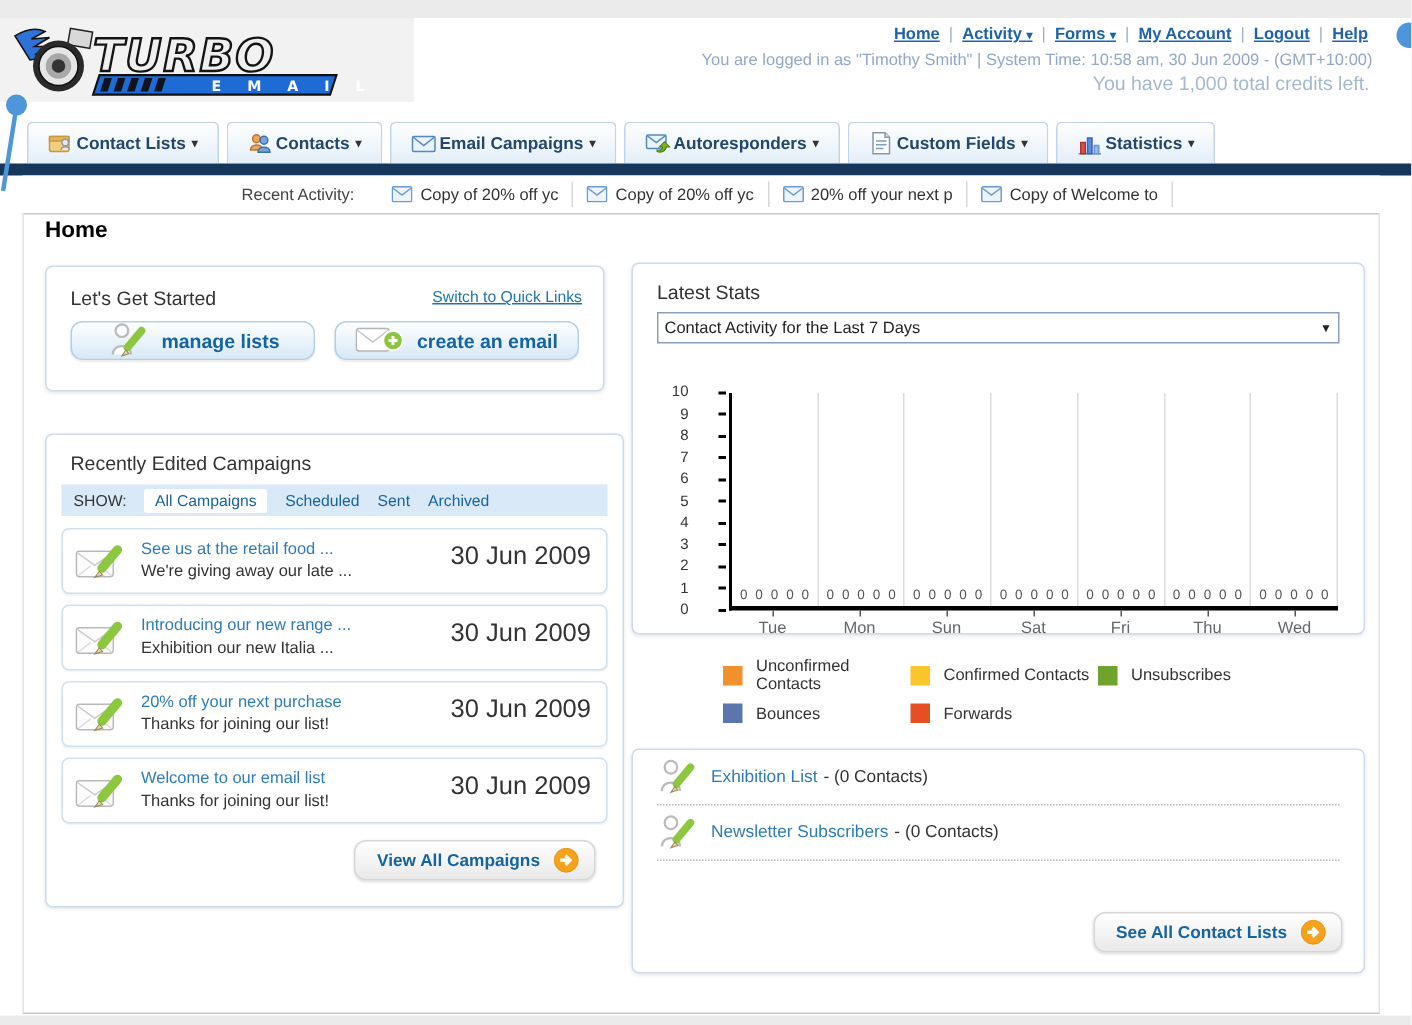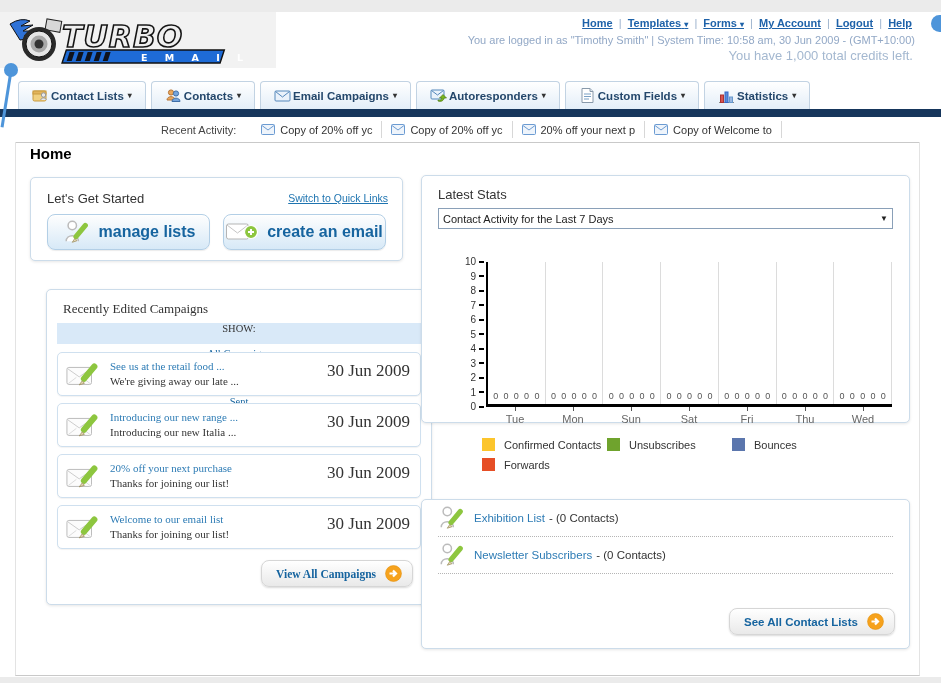--- a/index.html
+++ b/index.html
@@ -38,28 +38,28 @@
 
   
   .panel { position:absolute; background:#fff; border:1px solid #ccdcea; border-radius:5px; box-shadow:0 1px 3px rgba(0,0,0,0.10); }
   .panel-title { font-size:13px; color:#333; }
 
   
   #get-started { left:30px; top:165px; width:373px; height:84px; }
   #get-started .panel-title { position:absolute; left:16px; top:13px; }
   .switch-link { position:absolute; right:14px; top:14px; font-size:10.5px; color:#1e74b0; text-decoration:underline; cursor:pointer; }
   .gs-buttons { position:absolute; left:16px; right:16px; top:36px; display:flex; gap:13px; }
-  .gs-btn { flex:1; height:36px; border:1px solid #b3cfe6; border-radius:8px;
+  .gs-btn { flex:1; height:26px; border:1px solid #b3cfe6; border-radius:8px;
             background:linear-gradient(#fefefe,#d7e9f7); display:flex; align-items:center; justify-content:center; gap:9px;
-            font-size:16px; font-weight:bold; color:#16649f; cursor:pointer; box-shadow:inset 0 1px 0 #fff, 0 1px 1px rgba(0,0,0,0.08); }
-
-  
-  #campaigns-panel { left:46px; top:277px; width:386px; height:316px;font-family:Liberation Serif, serif; }
+            font-size:13px; font-weight:bold; color:#16649f; cursor:pointer; box-shadow:inset 0 1px 0 #fff, 0 1px 1px rgba(0,0,0,0.08); }
+
+  
+  #campaigns-panel { left:30px; top:277px; width:386px; height:316px; }
   #campaigns-panel .panel-title { position:absolute; left:16px; top:11px; }
-  .show-bar { position:absolute; left:10px; right:10px; top:33px; height:21px; background:#d9e9f8; display:flex; align-items:center; gap:12px; padding:0 8px; font-size:10.5px;flex-direction:column; }
+  .show-bar { position:absolute; left:10px; right:10px; top:33px; height:21px; background:#d9e9f8; display:flex; align-items:center; gap:12px; padding:0 8px; font-size:10.5px; }
   .show-label { color:#333; }
   .filter-link { color:#16649f; cursor:pointer; }
   .filter-link.selected { background:#fff; padding:2px 7px; border-radius:2px; }
   .camp-list { position:absolute; left:10px; right:10px; top:62px; display:flex; flex-direction:column; gap:7px; }
   .camp-card { position:relative; border:1px solid #cfe0ef; border-radius:5px; height:44px; background:#fff; box-shadow:0 1px 1px rgba(0,0,0,0.05); cursor:pointer; }
   .camp-icon { position:absolute; left:8px; top:7px; }
   .camp-text { margin-left:52px; padding-top:7px; }
   .camp-title { font-size:11px; color:#2e7cb5; cursor:pointer; }
   .camp-sub { font-size:11px; color:#333; margin-top:3px; }
   .camp-date { position:absolute; right:10px; top:8px; font-size:17px; color:#333; }
@@ -76,21 +76,21 @@
   .stats-select .sel-arrow { font-size:8px; color:#222; }
   .chart-wrap { position:absolute; left:16px; top:86px; width:456px; }
   .chart-area { position:relative; margin-left:48px; width:406px; }
   .plot { height:145px; border-left:2px solid #000; border-bottom:3px solid #000; display:flex; }
   .day-group { flex:1; border-right:1px solid #dcdcdc; display:flex; align-items:flex-end; }
   .zeros { width:100%; display:flex; justify-content:space-evenly; font-size:9px; color:#555; padding-bottom:3px; }
   .x-row { display:flex; }
   .x-cell { flex:1; text-align:center; font-size:11px; color:#666; position:relative; padding-top:6px; }
   .x-cell::before { content:""; position:absolute; top:0; left:50%; width:1px; height:4px; background:#555; }
   .y-axis { position:absolute; left:-48px; top:0; width:46px; height:145px; }
-  .y-lab { position:absolute; right:0; display:flex; align-items:center; gap:3px; font-size:10px; color:#333; }
+  .y-lab { position:absolute; right:0; display:flex; align-items:center; gap:20px; font-size:10px; color:#333; }
   .y-lab i { display:inline-block; width:5px; height:2px; background:#000; }
   .legend { margin:13px 0 0 44px; display:flex; flex-wrap:wrap; width:390px; }
   .legend-item { width:125px; display:flex; align-items:center; gap:9px; font-size:11px; color:#333; margin-bottom:7px; }
   .swatch { width:13px; height:13px; flex:0 0 13px; }
 
   
   #lists-panel { left:421px; top:487px; width:489px; height:150px; }
   .lists-head { padding:10px 16px 9px; border-bottom:1px dotted #999; }
   .list-item { display:flex; align-items:center; gap:10px; margin:0 16px; padding:4px 0; border-bottom:1px dotted #b5b5b5; font-size:11.5px; cursor:pointer; }
   .list-link { color:#2e7cb5; }
@@ -122,21 +122,21 @@
       <text x="135" y="46.5" font-family="'DejaVu Sans', sans-serif" font-size="9.5" font-weight="bold" fill="#ffffff" letter-spacing="7">E M A I L</text>
     </svg>
   </div>
   <div class="pin-dot-left"></div>
   <div class="pin-line"></div>
   <div class="corner-dot-right"></div>
 
   <div class="top-nav">
     <a>Home</a>
     <span>|</span>
-    <a><span>Templates</span> <span class="dd">▾</span></a>
+    <a><span>Activity</span> <span class="dd">▾</span></a>
     <span>|</span>
     <a><span>Forms</span> <span class="dd">▾</span></a>
     <span>|</span>
     <a>My Account</a>
     <span>|</span>
     <a>Logout</a>
     <span>|</span>
     <a>Help</a>
   </div>
   <div class="login-line">You are logged in as "Timothy Smith" | System Time: 10:58 am, 30 Jun 2009 - (GMT+10:00)</div>
@@ -289,21 +289,21 @@
       <div class="camp-card">
         <svg class="camp-icon" width="34" height="30" viewBox="0 0 36 30">
             <rect x="1" y="7" width="26" height="18" rx="2" fill="#fcfcfc" stroke="#b9b9b9"></rect>
             <path d="M2 8.5 L14 17 L26 8.5" fill="none" stroke="#c9c9c9"></path>
             <path d="M2.5 24 L11 17.5 M25.5 24 L17 17.5" stroke="#d9d9d9" fill="none"></path>
             <path d="M30 6 L19 19" stroke="#8dc63f" stroke-width="6.5" stroke-linecap="round"></path>
             <path d="M17.2 21.2 L14 25.5 L19.5 23.8 Z" fill="#e5d9b8" stroke="#9a8c5a" stroke-width="0.8"></path>
           </svg>
         <div class="camp-text">
             <div class="camp-title">Introducing our new range ...</div>
-            <div class="camp-sub">Introducing our new Italia ...</div>
+            <div class="camp-sub">Exhibition our new Italia ...</div>
           </div>
         <div class="camp-date">30 Jun 2009</div>
       </div>
       <div class="camp-card">
         <svg class="camp-icon" width="34" height="30" viewBox="0 0 36 30">
             <rect x="1" y="7" width="26" height="18" rx="2" fill="#fcfcfc" stroke="#b9b9b9"></rect>
             <path d="M2 8.5 L14 17 L26 8.5" fill="none" stroke="#c9c9c9"></path>
             <path d="M2.5 24 L11 17.5 M25.5 24 L17 17.5" stroke="#d9d9d9" fill="none"></path>
             <path d="M30 6 L19 19" stroke="#8dc63f" stroke-width="6.5" stroke-linecap="round"></path>
             <path d="M17.2 21.2 L14 25.5 L19.5 23.8 Z" fill="#e5d9b8" stroke="#9a8c5a" stroke-width="0.8"></path>
@@ -464,20 +464,24 @@
             <div class="x-cell">Mon</div>
             <div class="x-cell">Sun</div>
             <div class="x-cell">Sat</div>
             <div class="x-cell">Fri</div>
             <div class="x-cell">Thu</div>
             <div class="x-cell">Wed</div>
           </div>
       </div>
       <div class="legend">
           <div class="legend-item">
+            <span class="swatch" style="background: rgb(240, 145, 45);"></span>
+            <span>Unconfirmed Contacts</span>
+          </div>
+          <div class="legend-item">
             <span class="swatch" style="background: rgb(252, 197, 44);"></span>
             <span>Confirmed Contacts</span>
           </div>
           <div class="legend-item">
             <span class="swatch" style="background: rgb(111, 163, 45);"></span>
             <span>Unsubscribes</span>
           </div>
           <div class="legend-item">
             <span class="swatch" style="background: rgb(91, 118, 173);"></span>
             <span>Bounces</span>

